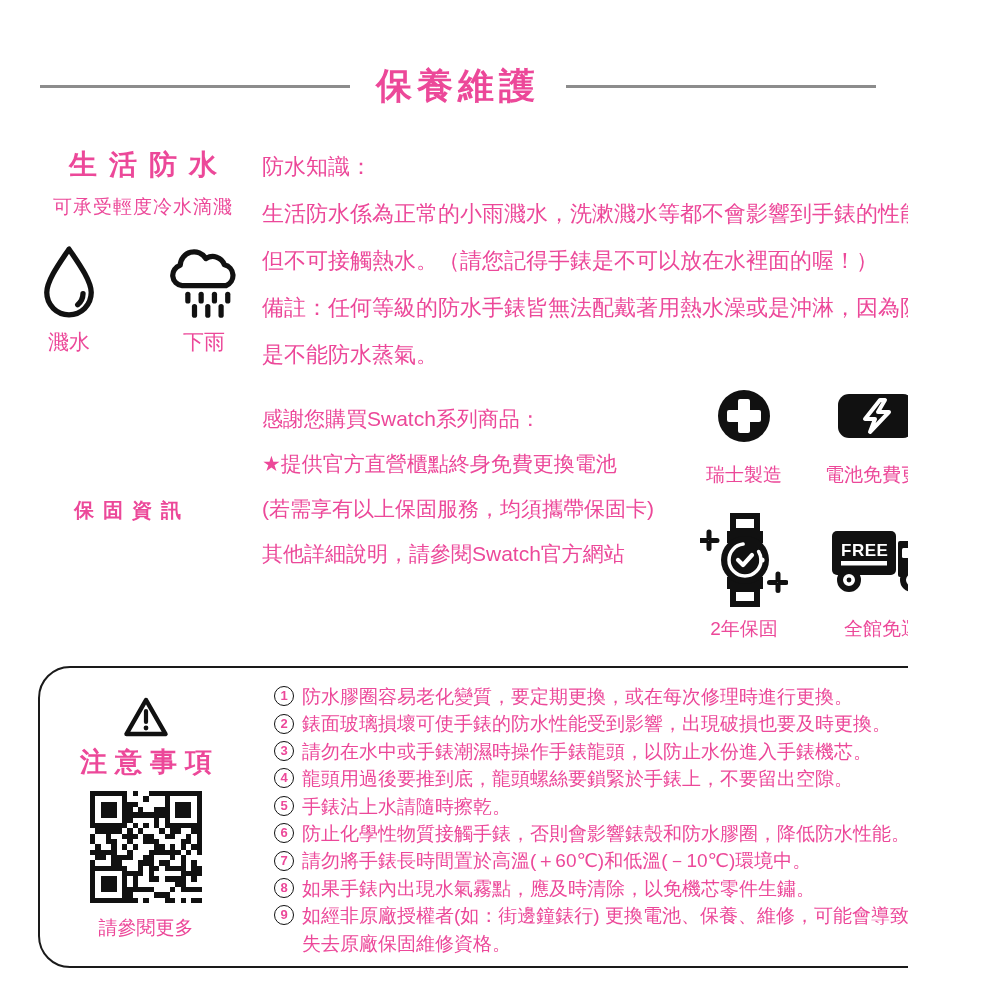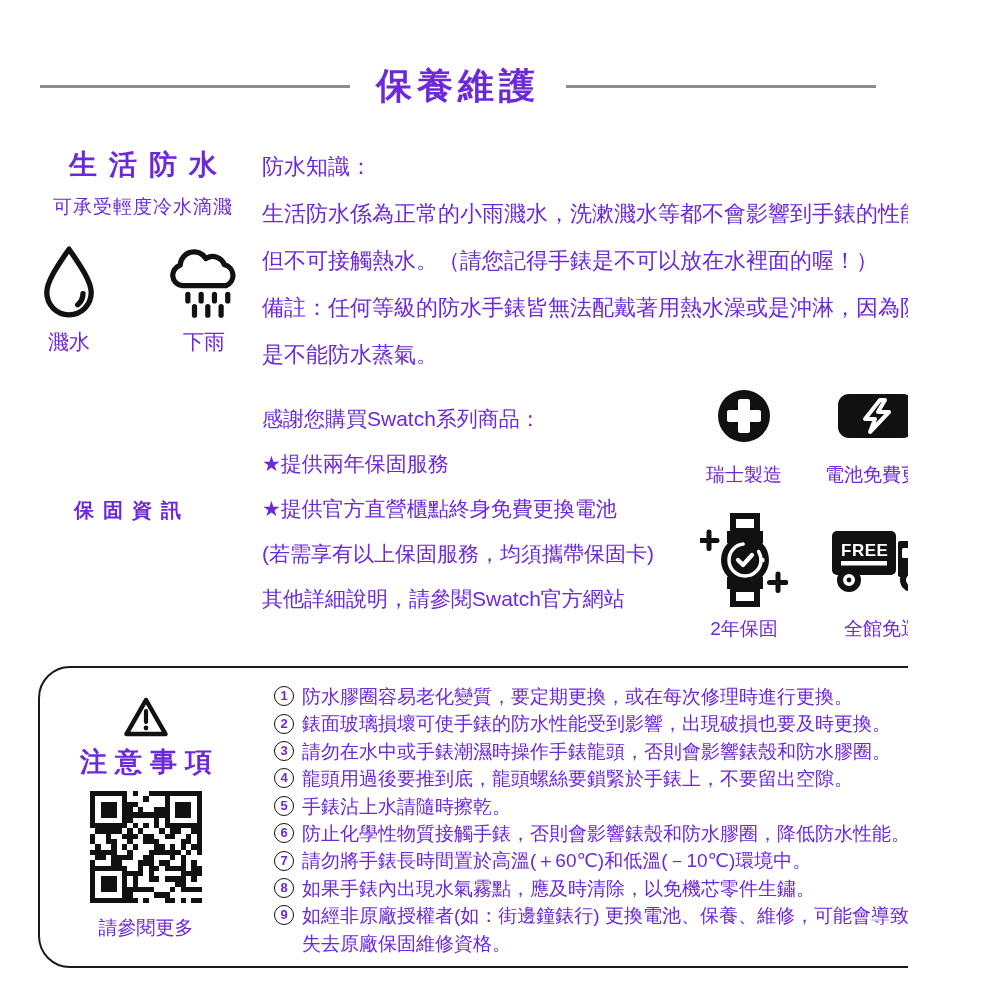--- a/index.html
+++ b/index.html
@@ -1,19 +1,19 @@
 <!DOCTYPE html>
 <html><head>
 <meta charset="utf-8">
 <style>
   * { margin:0; padding:0; box-sizing:border-box; }
   html,body { background:#fff; }
   .page {
     position:relative; width:908px; height:1000px; background:#ffffff;
-    color:#6d28d9; font-family:"Liberation Sans","DejaVu Sans",sans-serif;
+    color:#ec4899; font-family:"Liberation Sans","DejaVu Sans",sans-serif;
     overflow:hidden;
   }
   
   .title-row { position:absolute; top:62px; left:40px; right:32px;
     display:flex; align-items:center; gap:26px; }
   .rule { flex:1; height:3px; background:#8c8c8c; }
   .page-title { font-size:36px; font-weight:bold; letter-spacing:5px; white-space:nowrap; }
 
   
   .wr-left { position:absolute; left:40px; top:146px; width:206px; text-align:center; }
@@ -115,21 +115,20 @@
     <div class="wr-body">生活防水係為正常的小雨濺水，洗漱濺水等都不會影響到手錶的性能，
 但不可接觸熱水。（請您記得手錶是不可以放在水裡面的喔！）
 備註：任何等級的防水手錶皆無法配戴著用熱水澡或是沖淋，因為防水
 是不能防水蒸氣。</div>
   </div>
 
   <div class="warranty-heading">保固資訊</div>
 
   <div class="warranty-text">
     <div>感謝您購買Swatch系列商品：</div>
-    <div>★提供兩年保固服務</div>
     <div>★提供官方直營櫃點終身免費更換電池</div>
     <div>(若需享有以上保固服務，均須攜帶保固卡)</div>
     <div>其他詳細說明，請參閱Swatch官方網站</div>
   </div>
 
   <div class="badges">
     <div class="badge-row r1">
       <div class="badge-col c1">
         <div class="badge-icon-box">
           <svg width="56" height="56" viewBox="0 0 56 56">
@@ -462,21 +461,21 @@
         <div class="notice-item">
           <span class="num">1</span>
           <span class="txt">防水膠圈容易老化變質，要定期更換，或在每次修理時進行更換。</span>
         </div>
         <div class="notice-item">
           <span class="num">2</span>
           <span class="txt">錶面玻璃損壞可使手錶的防水性能受到影響，出現破損也要及時更換。</span>
         </div>
         <div class="notice-item">
           <span class="num">3</span>
-          <span class="txt">請勿在水中或手錶潮濕時操作手錶龍頭，否則會影響錶殼和防水膠圈。</span>
+          <span class="txt">請勿在水中或手錶潮濕時操作手錶龍頭，以防止水份進入手錶機芯。</span>
         </div>
         <div class="notice-item">
           <span class="num">4</span>
           <span class="txt">龍頭用過後要推到底，龍頭螺絲要鎖緊於手錶上，不要留出空隙。</span>
         </div>
         <div class="notice-item">
           <span class="num">5</span>
           <span class="txt">手錶沾上水請隨時擦乾。</span>
         </div>
         <div class="notice-item">

